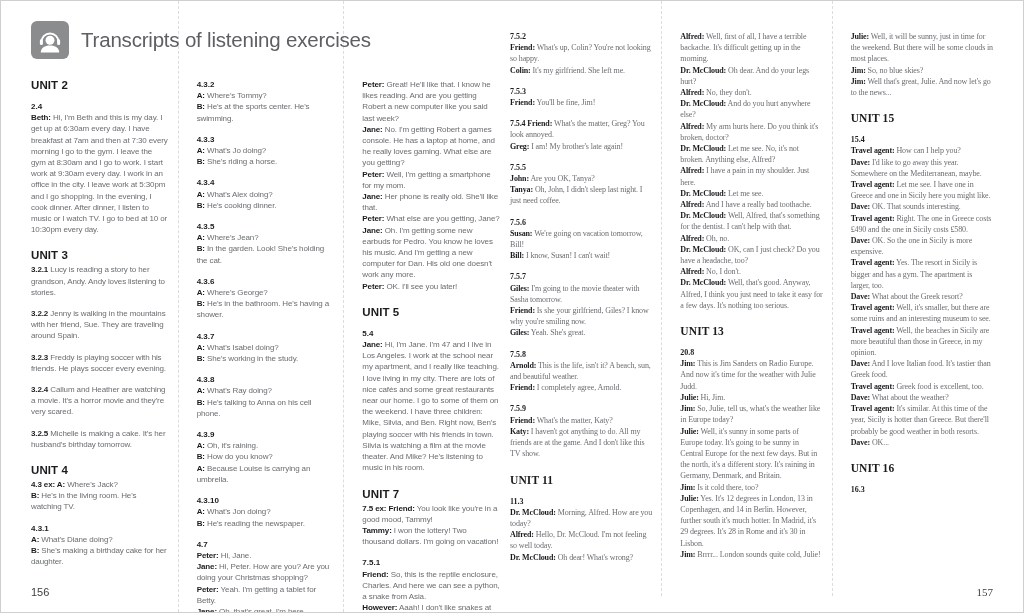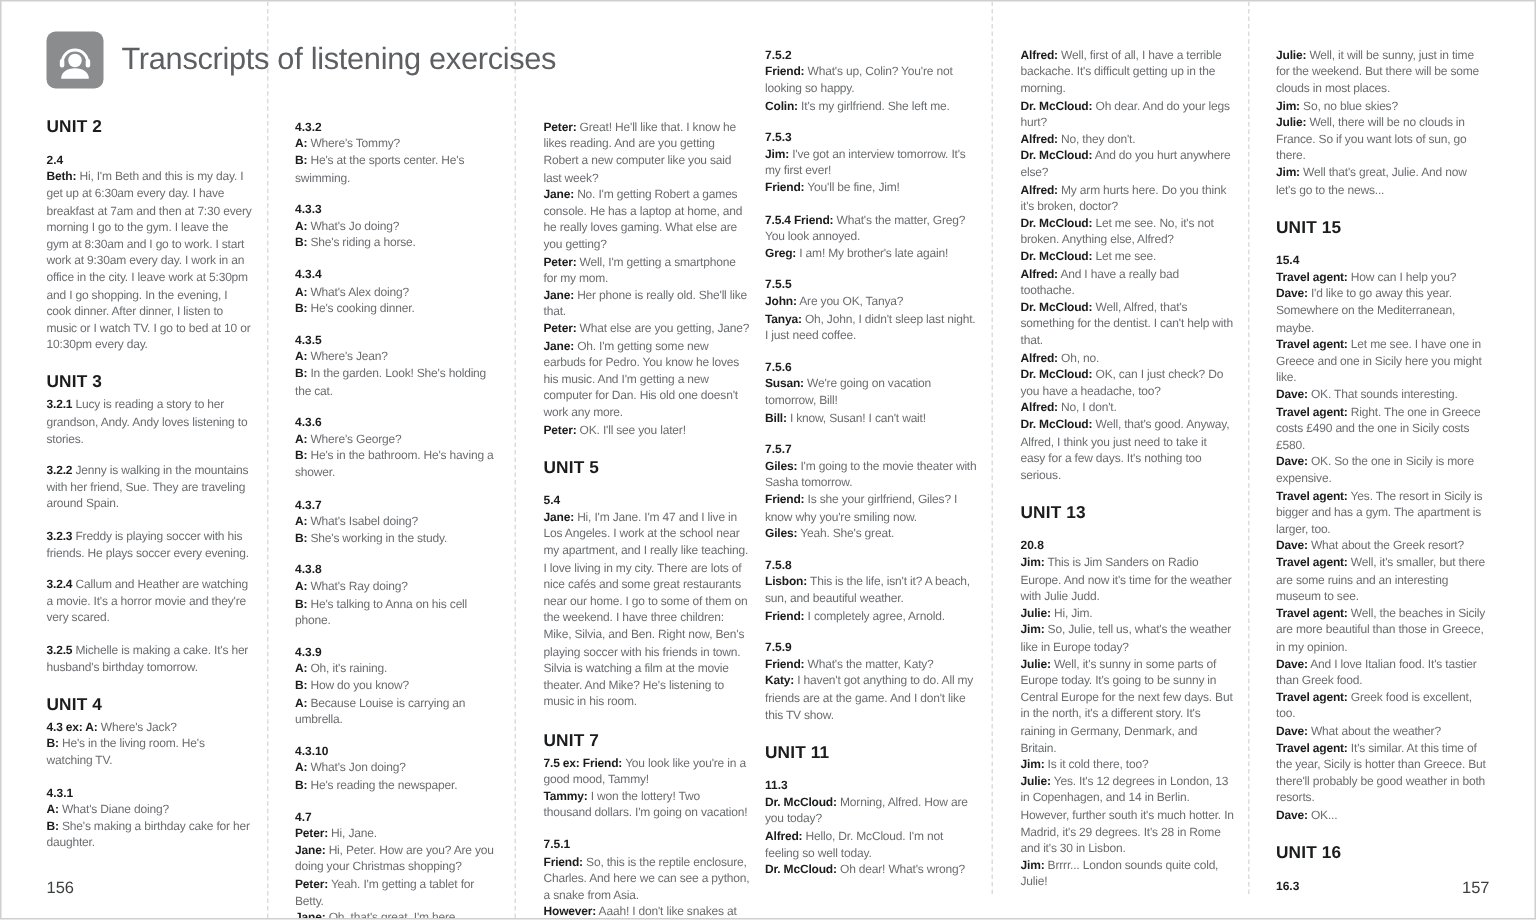--- a/index.html
+++ b/index.html
@@ -2,21 +2,21 @@
 <html><head>
 <meta charset="utf-8">
 <style>
   * { margin:0; padding:0; box-sizing:border-box; }
   html,body { width:1024px; height:613px; background:#fff; }
   body { font-family:"Liberation Sans", sans-serif; overflow:hidden; }
   .spread { position:relative; width:1024px; height:613px; background:#fff;
             border:1px solid #cfcfcf; display:flex; }
   .page { position:relative; height:100%; overflow:hidden; }
   .page-left  { width:499px; padding:0 0 0 30px; }
-  .page-right { width:523px; padding:0 30px 16px 10px; }
+  .page-right { width:523px; padding:0 30px 16px 10px;font-family:Liberation Serif, serif; }
   .page-header { position:absolute; top:20px; left:30px; display:flex; align-items:center; gap:12px; }
   .hp-icon { width:38px; height:38px; background:#8a8c8e; border-radius:6px;
              display:flex; align-items:center; justify-content:center; }
   .hp-icon svg { width:30px; height:30px; }
   .page-title { font-size:20.5px; color:#5d5f62; letter-spacing:-0.2px; }
   .cols { display:flex; gap:18px; height:100%; }
   .col { flex:1 1 0; min-width:0; }
   .page-left  .col { padding-top:78px; }
   .page-left  .col:nth-child(3) { }
   .page-right .col { padding-top:30px; }
@@ -128,74 +128,73 @@
     <div class="page-num page-num-left">156</div>
   </div>
 
   <div class="page page-right">
     <div class="cols">
         <div class="col">
           <div class="blk-n">7.5.2</div>
           <p class="blk-p"><span class="spk">Friend:</span><span> What's up, Colin? You're not looking so happy.</span></p>
           <p class="blk-p"><span class="spk">Colin:</span><span> It's my girlfriend. She left me.</span></p>
           <div class="blk-n">7.5.3</div>
-          <p class="blk-p"><span class="spk">Jim:</span><span> I've got an interview tomorrow. It's my first ever!</span></p>
           <p class="blk-p"><span class="spk">Friend:</span><span> You'll be fine, Jim!</span></p>
           <p class="blk-p gap"><span class="spk">7.5.4 Friend:</span><span> What's the matter, Greg? You look annoyed.</span></p>
           <p class="blk-p"><span class="spk">Greg:</span><span> I am! My brother's late again!</span></p>
           <div class="blk-n">7.5.5</div>
           <p class="blk-p"><span class="spk">John:</span><span> Are you OK, Tanya?</span></p>
           <p class="blk-p"><span class="spk">Tanya:</span><span> Oh, John, I didn't sleep last night. I just need coffee.</span></p>
           <div class="blk-n">7.5.6</div>
           <p class="blk-p"><span class="spk">Susan:</span><span> We're going on vacation tomorrow, Bill!</span></p>
           <p class="blk-p"><span class="spk">Bill:</span><span> I know, Susan! I can't wait!</span></p>
           <div class="blk-n">7.5.7</div>
           <p class="blk-p"><span class="spk">Giles:</span><span> I'm going to the movie theater with Sasha tomorrow.</span></p>
           <p class="blk-p"><span class="spk">Friend:</span><span> Is she your girlfriend, Giles? I know why you're smiling now.</span></p>
           <p class="blk-p"><span class="spk">Giles:</span><span> Yeah. She's great.</span></p>
           <div class="blk-n">7.5.8</div>
-          <p class="blk-p"><span class="spk">Lisbon:</span><span> This is the life, isn't it? A beach, sun, and beautiful weather.</span></p>
+          <p class="blk-p"><span class="spk">Arnold:</span><span> This is the life, isn't it? A beach, sun, and beautiful weather.</span></p>
           <p class="blk-p"><span class="spk">Friend:</span><span> I completely agree, Arnold.</span></p>
           <div class="blk-n">7.5.9</div>
           <p class="blk-p"><span class="spk">Friend:</span><span> What's the matter, Katy?</span></p>
           <p class="blk-p"><span class="spk">Katy:</span><span> I haven't got anything to do. All my friends are at the game. And I don't like this TV show.</span></p>
           <div class="blk-u">UNIT 11</div>
           <div class="blk-n">11.3</div>
           <p class="blk-p"><span class="spk">Dr. McCloud:</span><span> Morning, Alfred. How are you today?</span></p>
           <p class="blk-p"><span class="spk">Alfred:</span><span> Hello, Dr. McCloud. I'm not feeling so well today.</span></p>
           <p class="blk-p"><span class="spk">Dr. McCloud:</span><span> Oh dear! What's wrong?</span></p>
         </div>
         <div class="col">
           <p class="blk-p"><span class="spk">Alfred:</span><span> Well, first of all, I have a terrible backache. It's difficult getting up in the morning.</span></p>
           <p class="blk-p"><span class="spk">Dr. McCloud:</span><span> Oh dear. And do your legs hurt?</span></p>
           <p class="blk-p"><span class="spk">Alfred:</span><span> No, they don't.</span></p>
           <p class="blk-p"><span class="spk">Dr. McCloud:</span><span> And do you hurt anywhere else?</span></p>
           <p class="blk-p"><span class="spk">Alfred:</span><span> My arm hurts here. Do you think it's broken, doctor?</span></p>
           <p class="blk-p"><span class="spk">Dr. McCloud:</span><span> Let me see. No, it's not broken. Anything else, Alfred?</span></p>
+          <p class="blk-p"><span class="spk">Alfred:</span><span> I have a pain in my shoulder. Just here.</span></p>
           <p class="blk-p"><span class="spk">Dr. McCloud:</span><span> Let me see.</span></p>
           <p class="blk-p"><span class="spk">Alfred:</span><span> And I have a really bad toothache.</span></p>
           <p class="blk-p"><span class="spk">Dr. McCloud:</span><span> Well, Alfred, that's something for the dentist. I can't help with that.</span></p>
           <p class="blk-p"><span class="spk">Alfred:</span><span> Oh, no.</span></p>
           <p class="blk-p"><span class="spk">Dr. McCloud:</span><span> OK, can I just check? Do you have a headache, too?</span></p>
           <p class="blk-p"><span class="spk">Alfred:</span><span> No, I don't.</span></p>
           <p class="blk-p"><span class="spk">Dr. McCloud:</span><span> Well, that's good. Anyway, Alfred, I think you just need to take it easy for a few days. It's nothing too serious.</span></p>
           <div class="blk-u">UNIT 13</div>
           <div class="blk-n">20.8</div>
           <p class="blk-p"><span class="spk">Jim:</span><span> This is Jim Sanders on Radio Europe. And now it's time for the weather with Julie Judd.</span></p>
           <p class="blk-p"><span class="spk">Julie:</span><span> Hi, Jim.</span></p>
           <p class="blk-p"><span class="spk">Jim:</span><span> So, Julie, tell us, what's the weather like in Europe today?</span></p>
           <p class="blk-p"><span class="spk">Julie:</span><span> Well, it's sunny in some parts of Europe today. It's going to be sunny in Central Europe for the next few days. But in the north, it's a different story. It's raining in Germany, Denmark, and Britain.</span></p>
           <p class="blk-p"><span class="spk">Jim:</span><span> Is it cold there, too?</span></p>
           <p class="blk-p"><span class="spk">Julie:</span><span> Yes. It's 12 degrees in London, 13 in Copenhagen, and 14 in Berlin. However, further south it's much hotter. In Madrid, it's 29 degrees. It's 28 in Rome and it's 30 in Lisbon.</span></p>
           <p class="blk-p"><span class="spk">Jim:</span><span> Brrrr... London sounds quite cold, Julie!</span></p>
         </div>
         <div class="col">
           <p class="blk-p"><span class="spk">Julie:</span><span> Well, it will be sunny, just in time for the weekend. But there will be some clouds in most places.</span></p>
           <p class="blk-p"><span class="spk">Jim:</span><span> So, no blue skies?</span></p>
-          <p class="blk-p"><span class="spk">Julie:</span><span> Well, there will be no clouds in France. So if you want lots of sun, go there.</span></p>
           <p class="blk-p"><span class="spk">Jim:</span><span> Well that's great, Julie. And now let's go to the news...</span></p>
           <div class="blk-u">UNIT 15</div>
           <div class="blk-n">15.4</div>
           <p class="blk-p"><span class="spk">Travel agent:</span><span> How can I help you?</span></p>
           <p class="blk-p"><span class="spk">Dave:</span><span> I'd like to go away this year. Somewhere on the Mediterranean, maybe.</span></p>
           <p class="blk-p"><span class="spk">Travel agent:</span><span> Let me see. I have one in Greece and one in Sicily here you might like.</span></p>
           <p class="blk-p"><span class="spk">Dave:</span><span> OK. That sounds interesting.</span></p>
           <p class="blk-p"><span class="spk">Travel agent:</span><span> Right. The one in Greece costs £490 and the one in Sicily costs £580.</span></p>
           <p class="blk-p"><span class="spk">Dave:</span><span> OK. So the one in Sicily is more expensive.</span></p>
           <p class="blk-p"><span class="spk">Travel agent:</span><span> Yes. The resort in Sicily is bigger and has a gym. The apartment is larger, too.</span></p>

